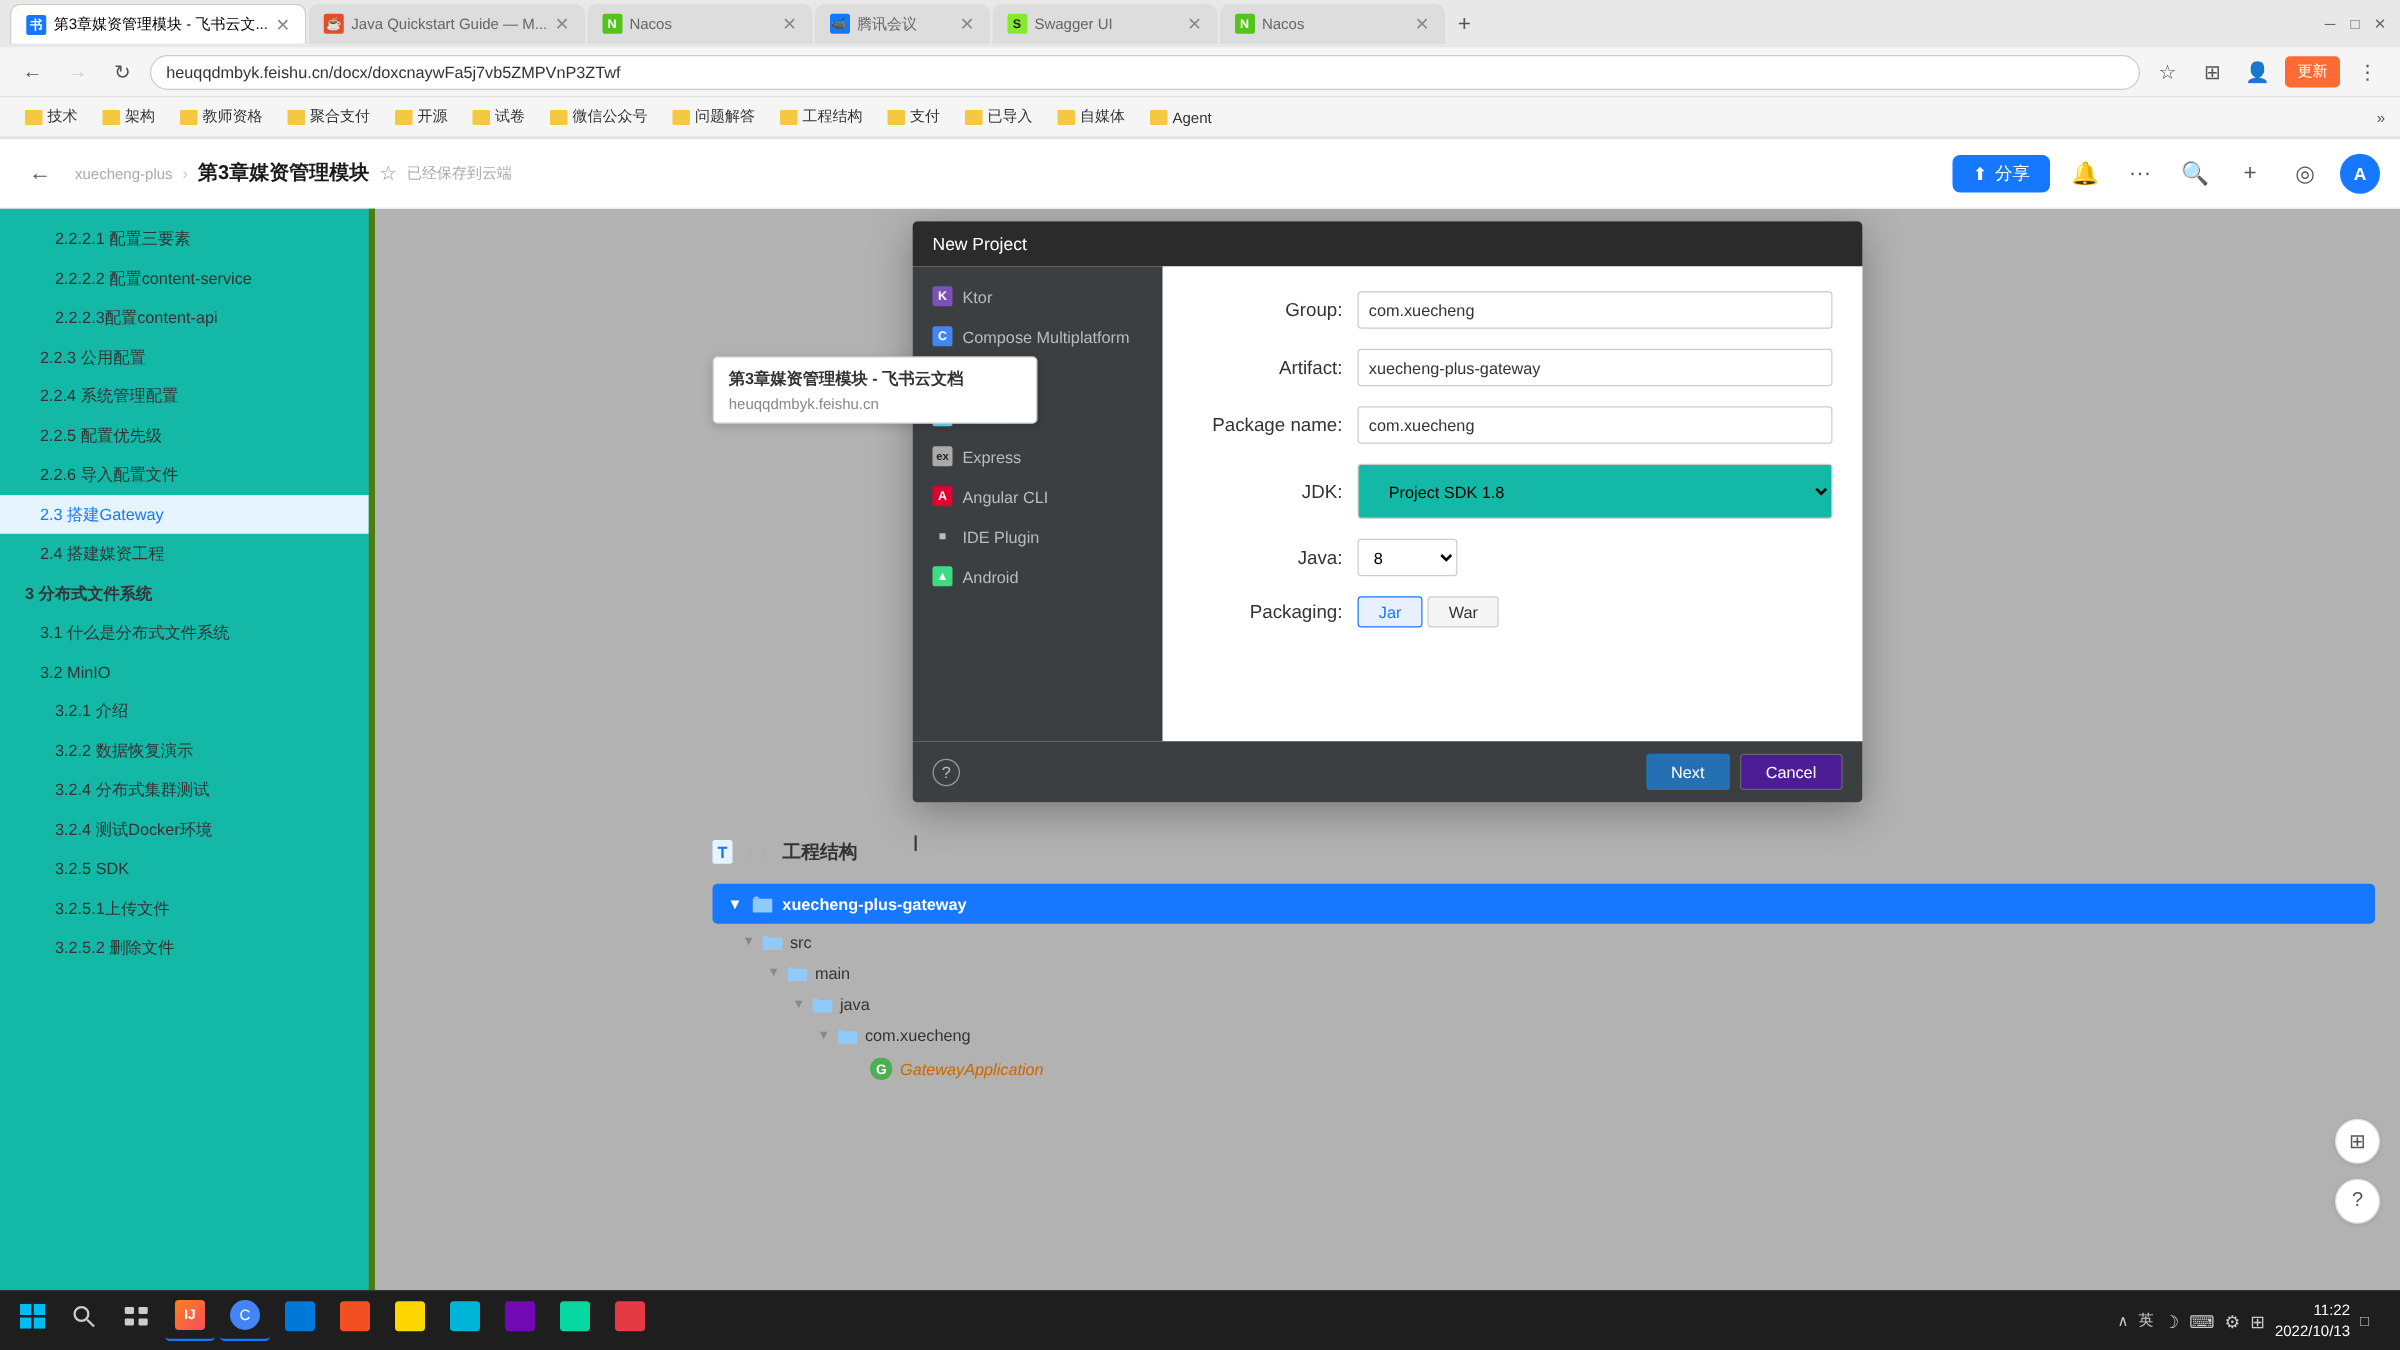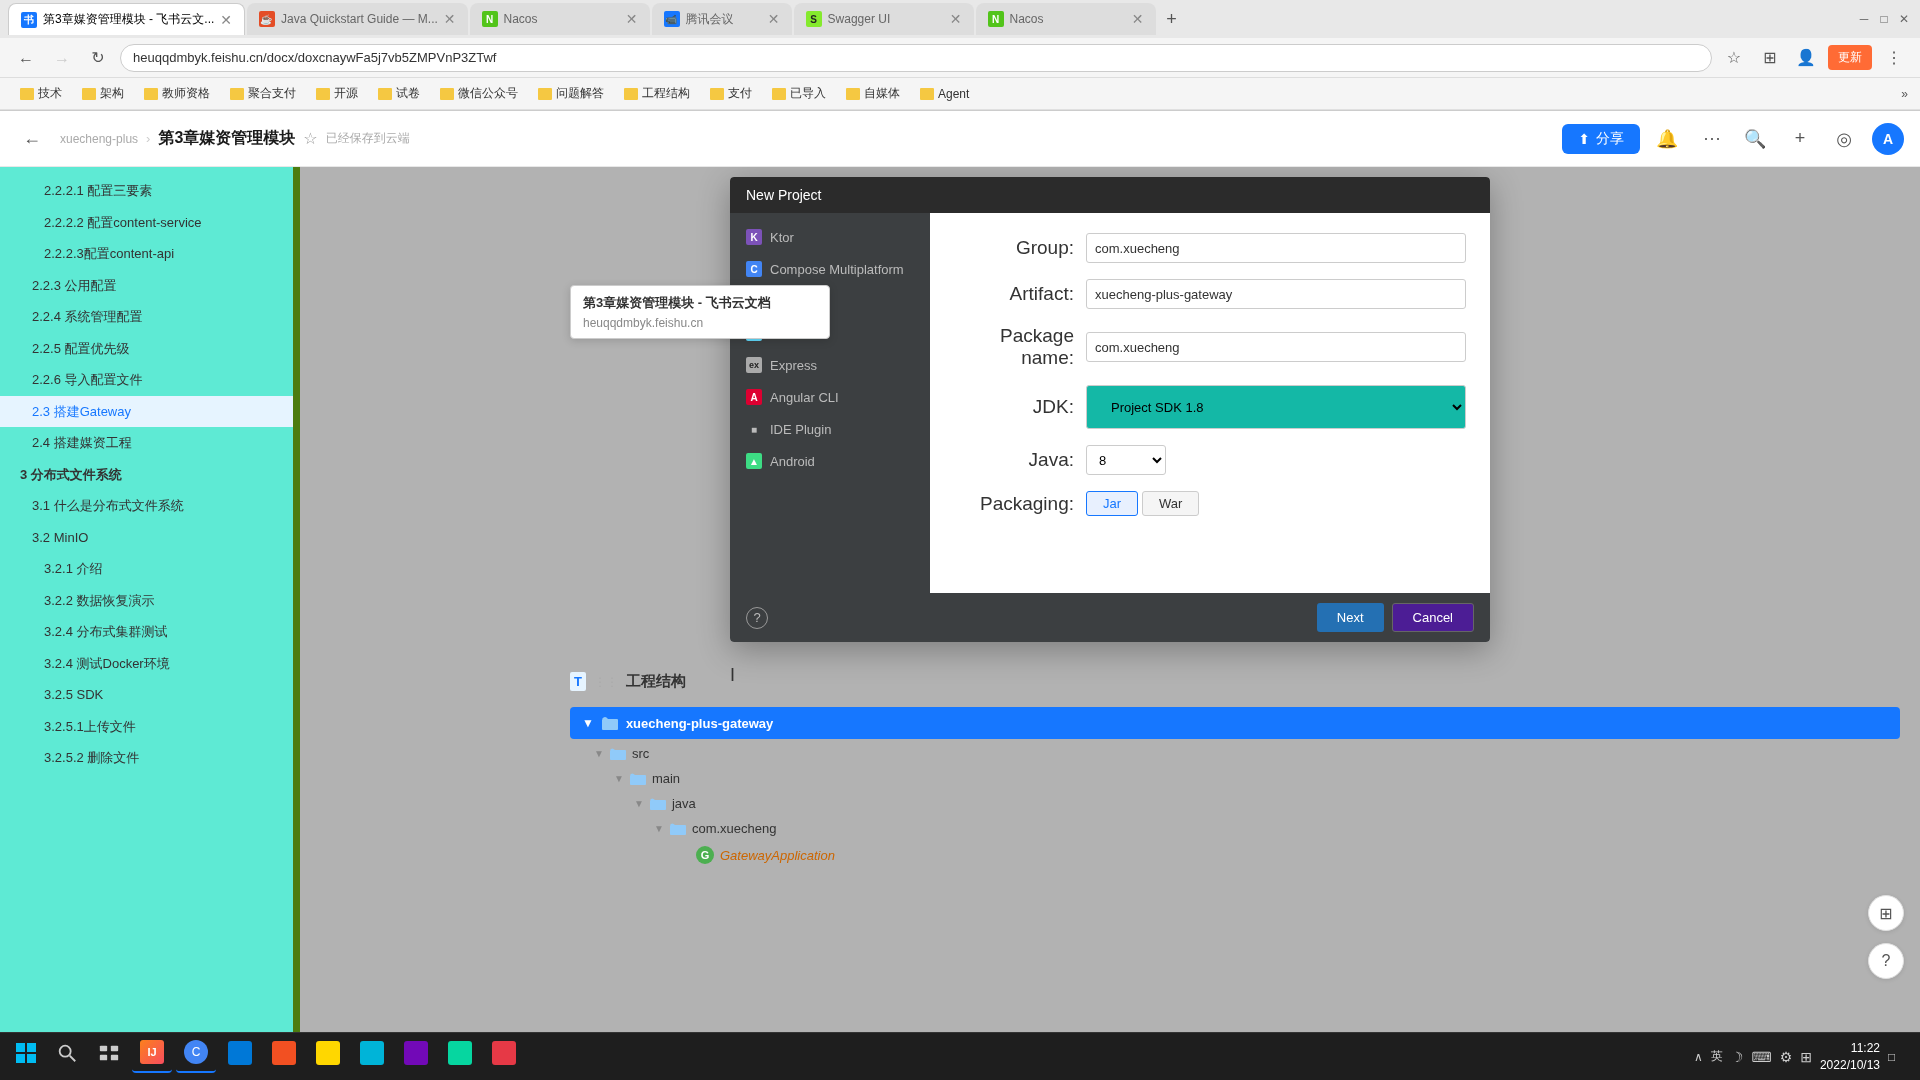--- a/index.html
+++ b/index.html
@@ -33,21 +33,21 @@
     .header-actions { display: flex; align-items: center; gap: 12px; }
     .share-btn { background: #1677ff; color: #fff; border: none; border-radius: 6px; padding: 6px 16px; font-size: 14px; cursor: pointer; display: flex; align-items: center; gap: 6px; }
     .header-icon-btn { width: 32px; height: 32px; display: flex; align-items: center; justify-content: center; cursor: pointer; color: #555; font-size: 18px; border-radius: 50%; }
     .update-btn { background: #ff6b35; color: #fff; border: none; border-radius: 4px; padding: 4px 10px; font-size: 12px; cursor: pointer; }
     .avatar { width: 32px; height: 32px; border-radius: 50%; background: #1677ff; color: #fff; display: flex; align-items: center; justify-content: center; font-size: 14px; font-weight: bold; }
 
     
     .main-layout { display: flex; height: calc(1080px - 168px); }
 
     
-    .sidebar { width: 300px; background: #5eead4; border-right: 7px solid #4d7c0f; overflow-y: auto; padding: 8px 0; }
+    .sidebar { width: 300px; background: #14b8a6; border-right: 5px solid #4d7c0f; overflow-y: auto; padding: 8px 0; }
     .sidebar-item { padding: 6px 20px; cursor: pointer; font-size: 13px; color: #333; line-height: 1.5; }
     .sidebar-item.active { color: #1677ff; background: #e6f4ff; }
     .sidebar-item.level2 { padding-left: 32px; }
     .sidebar-item.level3 { padding-left: 44px; }
 
     
     .content { flex: 1; background: #fff; overflow: hidden; position: relative; }
 
     
     .ide-dialog-bg { position: absolute; top: 0; left: 0; right: 0; bottom: 0; background: rgba(0,0,0,0.3); display: flex; align-items: flex-start; justify-content: center; padding-top: 20px; }
@@ -59,21 +59,21 @@
     .ide-icon { width: 16px; height: 16px; border-radius: 2px; flex-shrink: 0; display: flex; align-items: center; justify-content: center; font-size: 10px; font-weight: bold; }
     .ide-icon.ktor { background: #7c52b8; color: #fff; }
     .ide-icon.compose { background: #4285f4; color: #fff; }
     .ide-icon.html { background: #e44d26; color: #fff; }
     .ide-icon.react { background: #61dafb; color: #222; }
     .ide-icon.express { background: #aaa; color: #222; font-size: 9px; }
     .ide-icon.angular { background: #dd0031; color: #fff; }
     .ide-icon.android { background: #3ddc84; color: #fff; }
     .ide-form { flex: 1; padding: 20px 24px; overflow-y: auto; }
     .form-row { display: flex; align-items: center; margin-bottom: 16px; gap: 12px; }
-    .form-label { width: 120px; text-align: right; font-size: 19px; color: #333; flex-shrink: 0; }
+    .form-label { width: 120px; text-align: right; font-size: 15px; color: #333; flex-shrink: 0; }
     .form-input { flex: 1; height: 30px; border: 1px solid #ccc; border-radius: 3px; padding: 0 8px; font-size: 13px; color: #333; background: #fff; }
     .form-select { flex: 1; height: 44px; border: 1px solid #ccc; border-radius: 3px; padding: 0 20px; font-size: 13px; background: #14b8a6; cursor: pointer; }
     .java-select { width: 80px; height: 30px; border: 1px solid #ccc; border-radius: 3px; padding: 0 8px; font-size: 13px; background: #fff; cursor: pointer; }
     .packaging-group { display: flex; gap: 4px; }
     .pkg-btn { padding: 4px 16px; border: 1px solid #ccc; border-radius: 3px; background: #f5f5f5; cursor: pointer; font-size: 13px; color: #333; }
     .pkg-btn.active { background: #e8f0fe; border-color: #1677ff; color: #1677ff; text-align: center; }
     .ide-dialog-footer { background: #3c3f41; padding: 10px 16px; display: flex; justify-content: space-between; align-items: center; border-radius: 0 0 4px 4px; }
     .footer-left { display: flex; align-items: center; gap: 8px; }
     .help-icon { width: 22px; height: 22px; border: 1px solid #999; border-radius: 50%; display: flex; align-items: center; justify-content: center; color: #bbb; font-size: 13px; cursor: pointer; }
     .footer-right { display: flex; gap: 8px; }

